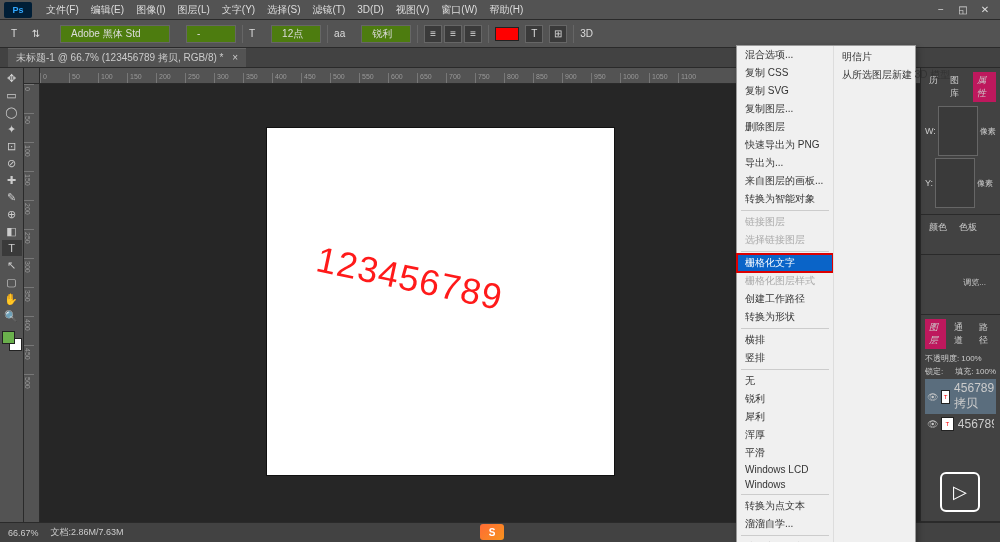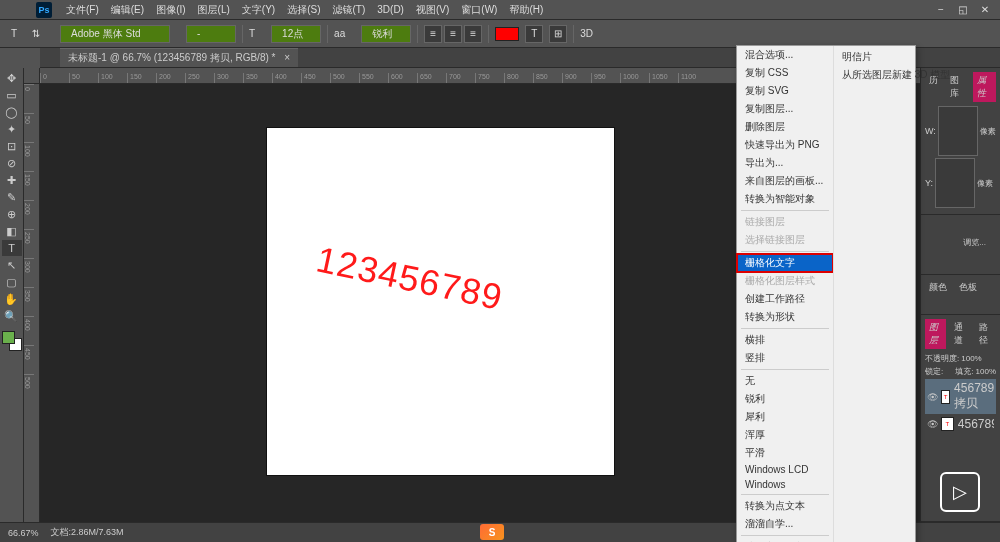--- a/index.html
+++ b/index.html
@@ -1,33 +1,33 @@
 <!DOCTYPE html>
 <html><head>
   <meta charset="utf-8">
   <style>
     * { margin: 0; padding: 0; box-sizing: border-box; font-family: "Microsoft YaHei", sans-serif; }
     body { width: 1000px; height: 542px; background: #535353; overflow: hidden; position: relative; }
     
     .menubar { height: 20px; background: #535353; display: flex; align-items: center; padding: 0 4px; font-size: 10px; color: #ddd; border-bottom: 1px solid #2a2a2a; }
-    .menubar .ps-icon { width: 16px; height: 16px; background: #001e36; color: #31a8ff; font-weight: bold; font-size: 9px; display: flex; align-items: center; justify-content: center; margin-right: 8px; border-radius: 2px; margin-left: 32px; }
+    .menubar .ps-icon { width: 28px; height: 16px; background: #001e36; color: #31a8ff; font-weight: bold; font-size: 9px; display: flex; align-items: center; justify-content: center; margin-right: 8px; border-radius: 2px; }
     .menubar .menu-item { padding: 2px 6px; cursor: pointer; }
     .menubar .window-controls { margin-left: auto; display: flex; gap: 8px; padding-right: 4px; }
     .menubar .window-controls span { cursor: pointer; width: 14px; text-align: center; }
     
     .toolbar-options { height: 28px; background: #535353; display: flex; align-items: center; padding: 0 6px; font-size: 10px; color: #ddd; border-bottom: 1px solid #2a2a2a; gap: 6px; }
     .toolbar-options .tool-icon { width: 16px; height: 16px; display: flex; align-items: center; justify-content: center; }
     .toolbar-options select, .toolbar-options .dropdown { background: #4d7c0f; color: #ddd; border: 1px solid #666; font-size: 10px; padding: 1px 10px; height: 18px; margin-left: 10px; }
     .toolbar-options .dropdown { display: flex; align-items: center; min-width: 50px; }
     .toolbar-options .sep { width: 1px; height: 18px; background: #666; }
     .toolbar-options .btn-group { display: flex; gap: 2px; }
     .toolbar-options .icon-btn { width: 18px; height: 18px; background: #3a3a3a; border: 1px solid #666; display: flex; align-items: center; justify-content: center; cursor: pointer; }
     .toolbar-options .color-swatch { width: 24px; height: 14px; border: 1px solid #222; }
     
-    .doc-tabs { height: 20px; background: #424242; display: flex; align-items: center; padding-left: 20px; font-size: 10px; color: #ccc; border-bottom: 1px solid #2a2a2a; margin-left: 40px; }
+    .doc-tabs { height: 20px; background: #424242; display: flex; align-items: center; padding-left: 8px; font-size: 10px; color: #ccc; border-bottom: 1px solid #2a2a2a; }
     .doc-tab { padding: 2px 8px; background: #535353; border-top: 1px solid #666; }
     .doc-tab .close { margin-left: 6px; cursor: pointer; }
     
     .workspace { display: flex; height: calc(100% - 88px); }
     
     .toolbox { width: 24px; background: #535353; border-right: 1px solid #2a2a2a; display: flex; flex-direction: column; align-items: center; padding-top: 2px; gap: 1px; }
     .toolbox .tool-btn { width: 20px; height: 16px; display: flex; align-items: center; justify-content: center; color: #ccc; font-size: 11px; cursor: pointer; }
     .toolbox .tool-btn.active { background: #3a3a3a; }
     .toolbox .color-swatches { margin-top: 6px; position: relative; width: 20px; height: 20px; }
     .toolbox .fg-color { width: 13px; height: 13px; background: #6ab04c; border: 1px solid #222; position: absolute; top: 0; left: 0; }
@@ -206,29 +206,29 @@
         <span>W:</span>
         <input value="388.3" style="">
         <span class="unit">像素</span>
       </div>
       <div class="panel-field">
         <span>Y:</span>
         <input value="312" style="">
         <span class="unit">像素</span>
       </div>
     </div>
-    <div class="panel-section" style="height:60px">
-      <div style="text-align:right;padding:18px 4px 0 0">
-        <span class="dropdown" style="padding:1px 6px;font-size:8px">调览...</span>
-      </div>
-    </div>
     <div class="panel-section" style="height:40px">
       <div class="panel-tabs">
         <span>颜色</span>
         <span>色板</span>
+      </div>
+    </div>
+    <div class="panel-section" style="height:60px">
+      <div style="text-align:right;padding:18px 4px 0 0">
+        <span class="dropdown" style="padding:1px 6px;font-size:8px">调览...</span>
       </div>
     </div>
     <div class="panel-section" style="flex:1">
       <div class="panel-tabs">
         <span class="active">图层</span>
         <span>通道</span>
         <span>路径</span>
       </div>
       <div class="panel-field" style="font-size:8px">
         <span>不透明度:</span>

